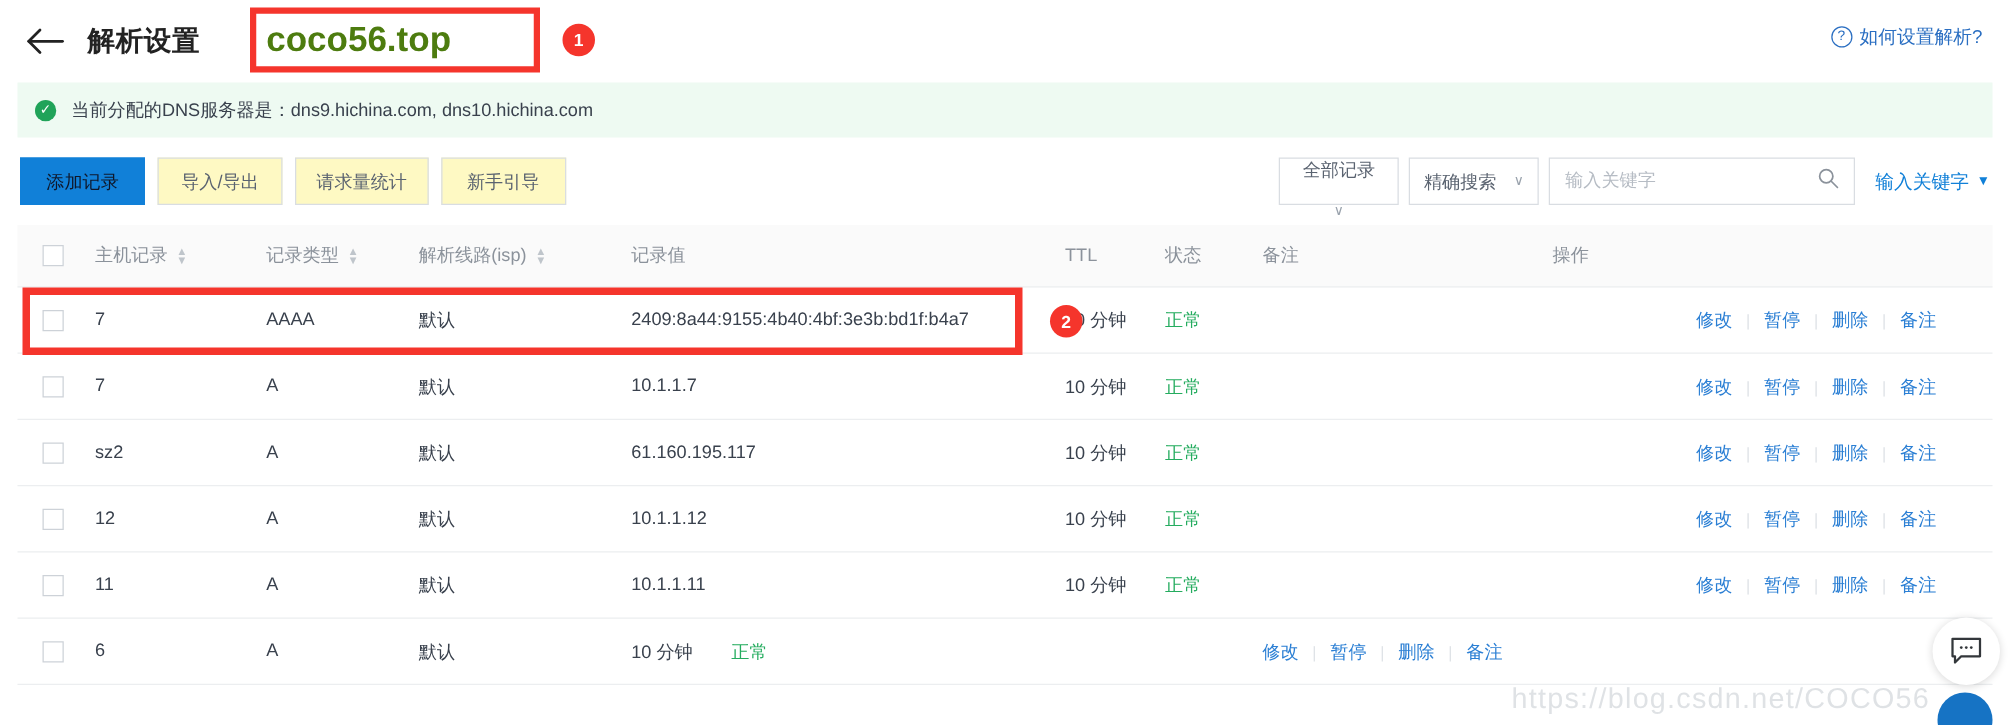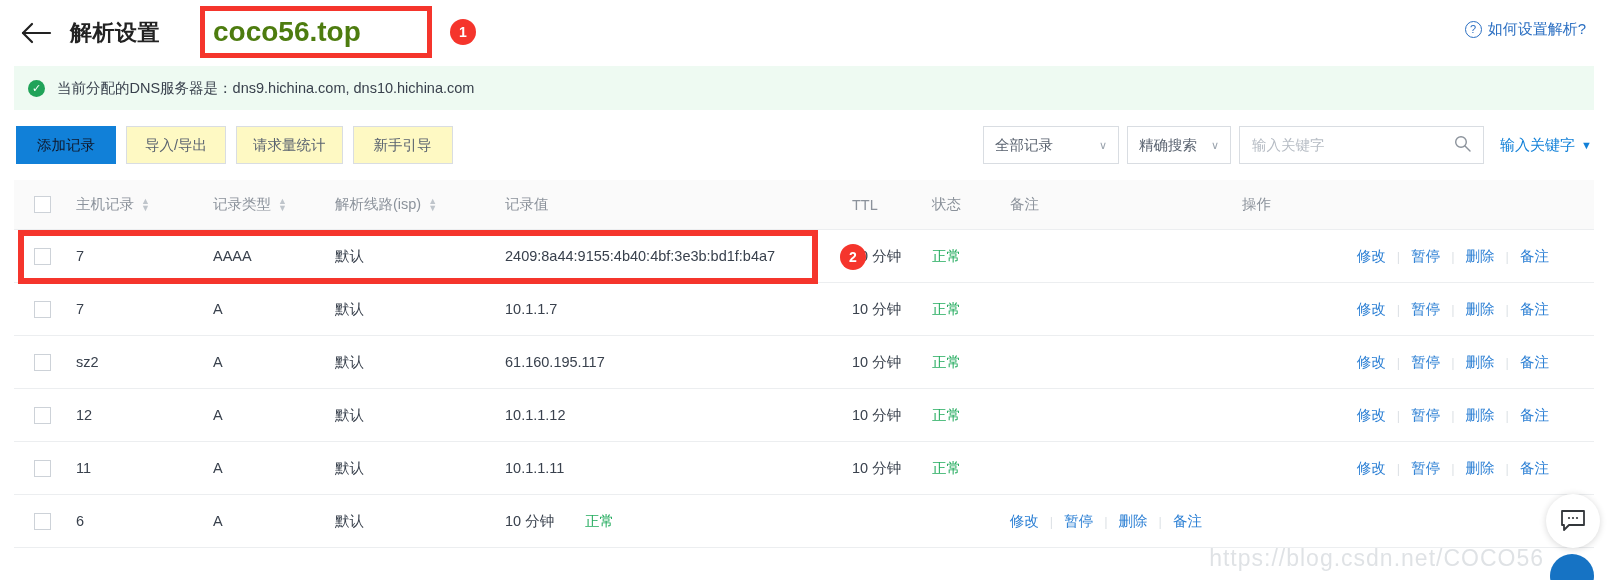--- a/index.html
+++ b/index.html
@@ -147,21 +147,21 @@
     border: 1px solid #d9dde2;
     background: #fff;
     display: flex; align-items: center; justify-content: space-between;
     padding: 0 11px;
     font-size: 14.5px;
     color: #5a6370;
     cursor: pointer;
     gap: 18px;
     white-space: nowrap;
   }
-  .select-box.w1 { width: 136px; }
+  .select-box.w1 { width: 96px; flex-direction: column; }
   .select-box.w2 { width: 104px; gap: 4px; }
   .caret { color: #9aa3ad; font-size: 11px; line-height:1; }
   .search-wrap {
     position: relative;
     width: 245px; height: 38px;
     border: 1px solid #d9dde2;
     background: #fff;
     display: flex; align-items: center;
     padding: 0 12px;
   }

